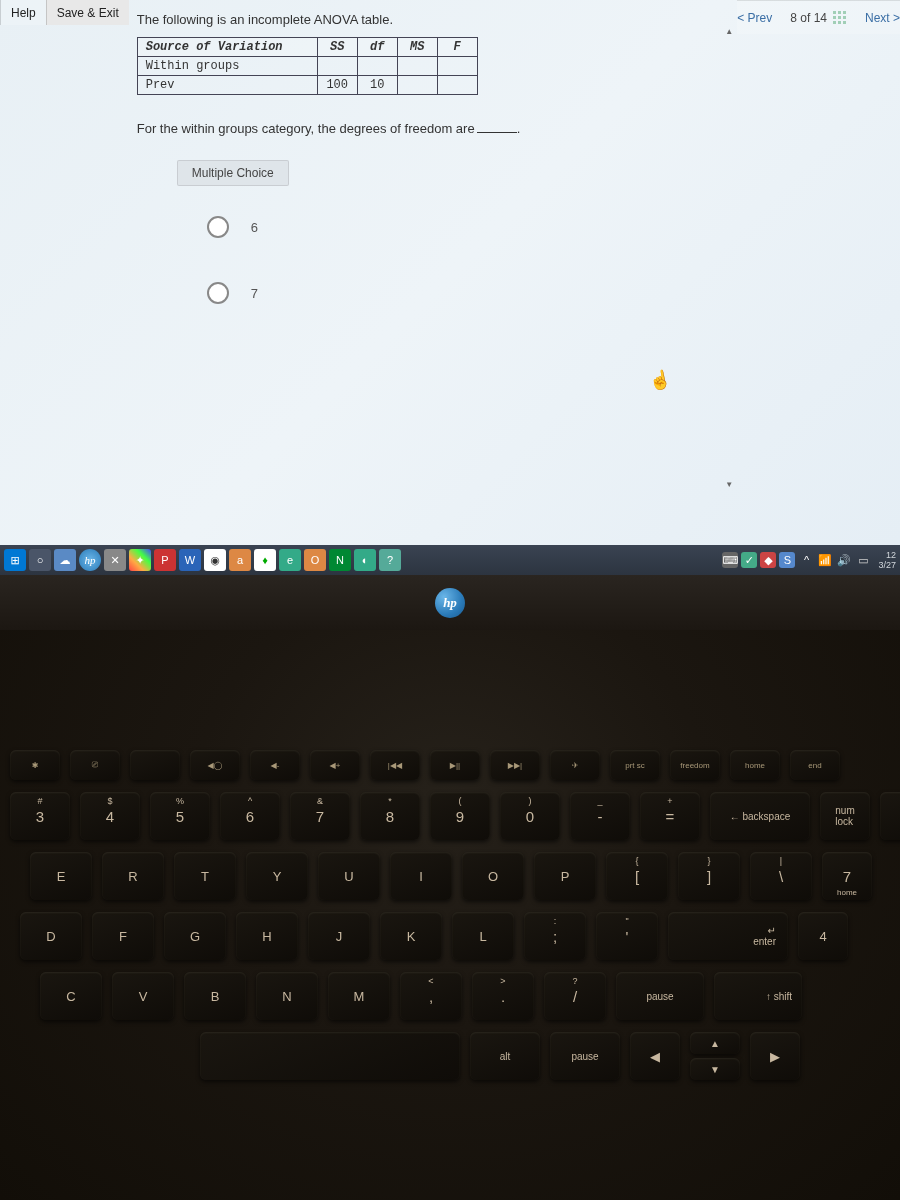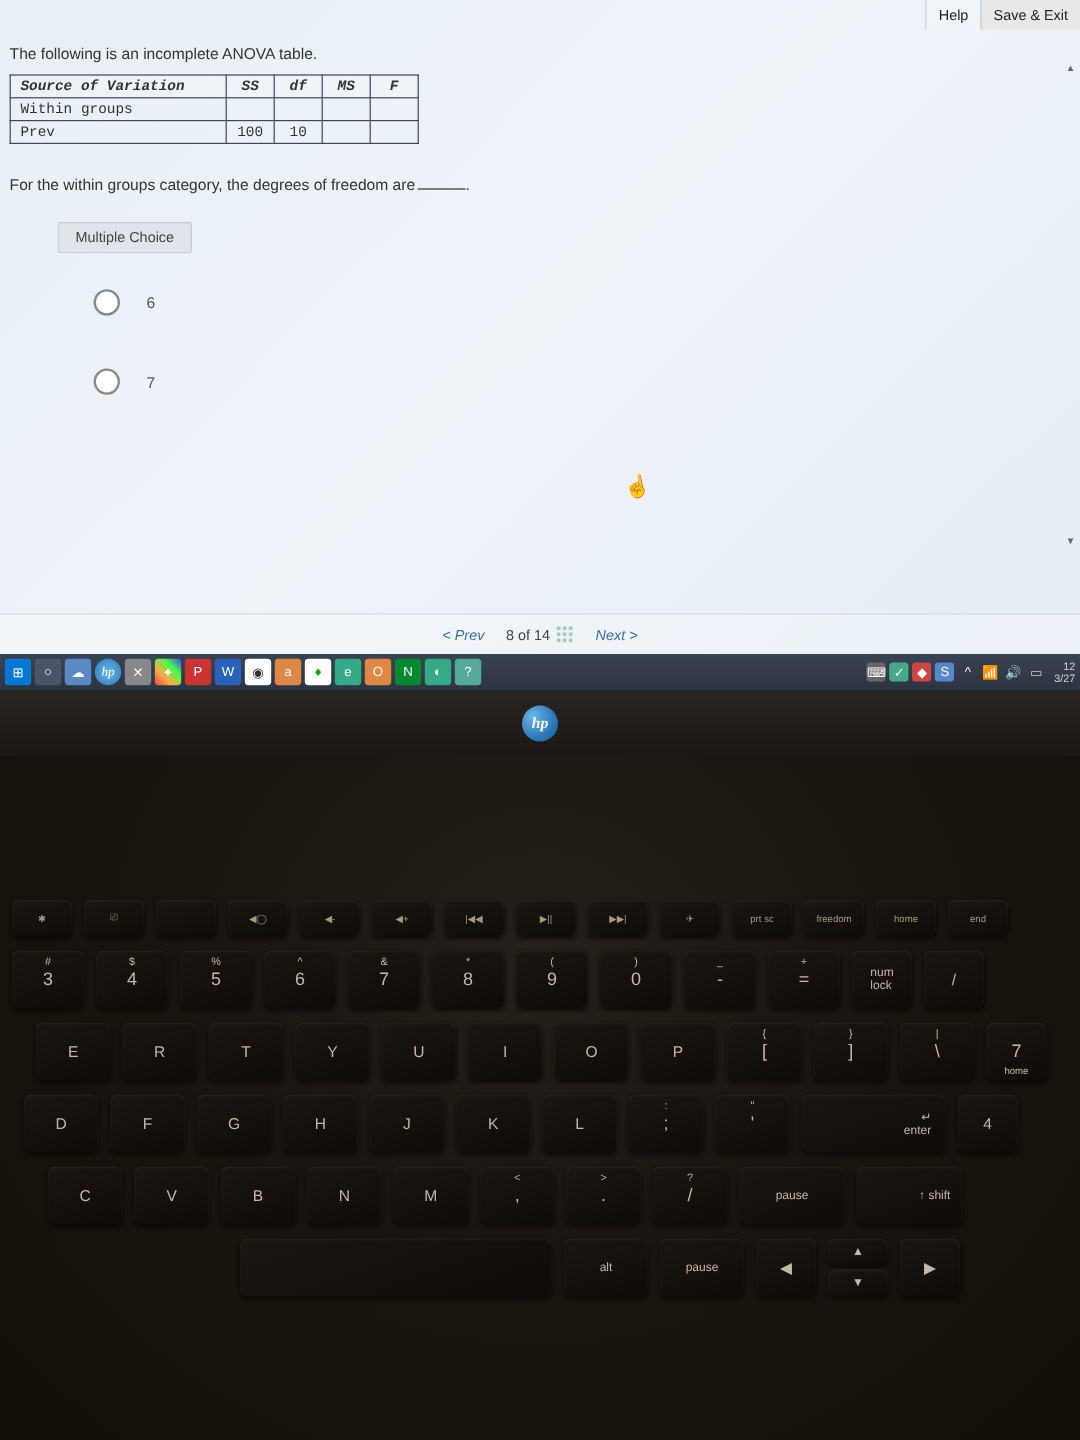--- a/index.html
+++ b/index.html
@@ -10,21 +10,21 @@
     overflow: hidden;
     position: relative;
   }
   
   .screen {
     position: absolute;
     top: 0; left: 0; right: 0;
     height: 545px;
     background: linear-gradient(135deg, #e8f0f5 0%, #eef4f8 50%, #e5eef5 100%);
     display: flex;
-    flex-direction: column;
+    flex-direction: row;
   }
   .header {
     height: 25px;
     display: flex;
     justify-content: flex-end;
     align-items: stretch;
     font-size: 12px;
     color: #222;
   }
   .header-btn {
@@ -100,21 +100,21 @@
     height: 34px;
     border-top: 1px solid rgba(0,0,0,0.1);
     display: flex;
     justify-content: center;
     align-items: center;
     gap: 18px;
     font-size: 12px;
     color: #3a6ea5;
     background: rgba(255,255,255,0.2);
   }
-  .nav-btn { cursor: pointer; font-style: italic; }
+  .nav-btn { cursor: pointer; }
   .nav-count { color: #444; display:flex;align-items:center;gap:6px;}
   .grid-icon {
     display:inline-block;width:14px;height:14px;
     background:
       linear-gradient(#5a7 0 0) 0 0/3px 3px no-repeat,
       linear-gradient(#5a7 0 0) 5px 0/3px 3px no-repeat,
       linear-gradient(#5a7 0 0) 10px 0/3px 3px no-repeat,
       linear-gradient(#5a7 0 0) 0 5px/3px 3px no-repeat,
       linear-gradient(#5a7 0 0) 5px 5px/3px 3px no-repeat,
       linear-gradient(#5a7 0 0) 10px 5px/3px 3px no-repeat,
@@ -370,20 +370,21 @@
         <span class="main">0</span>
       </div>
     <div class="key w60">
         <span class="top">_</span>
         <span class="main">-</span>
       </div>
     <div class="key w60">
         <span class="top">+</span>
         <span class="main">=</span>
       </div>
+    <div class="key w100 small-label">← backspace</div>
     <div class="key w50 small-label" style="white-space:pre-line">num
 lock</div>
     <div class="key w50">/</div>
   </div>
 
   <div class="krow" style="padding-left:30px">
     <div class="key w62">E</div>
     <div class="key w62">R</div>
     <div class="key w62">T</div>
     <div class="key w62">Y</div>

